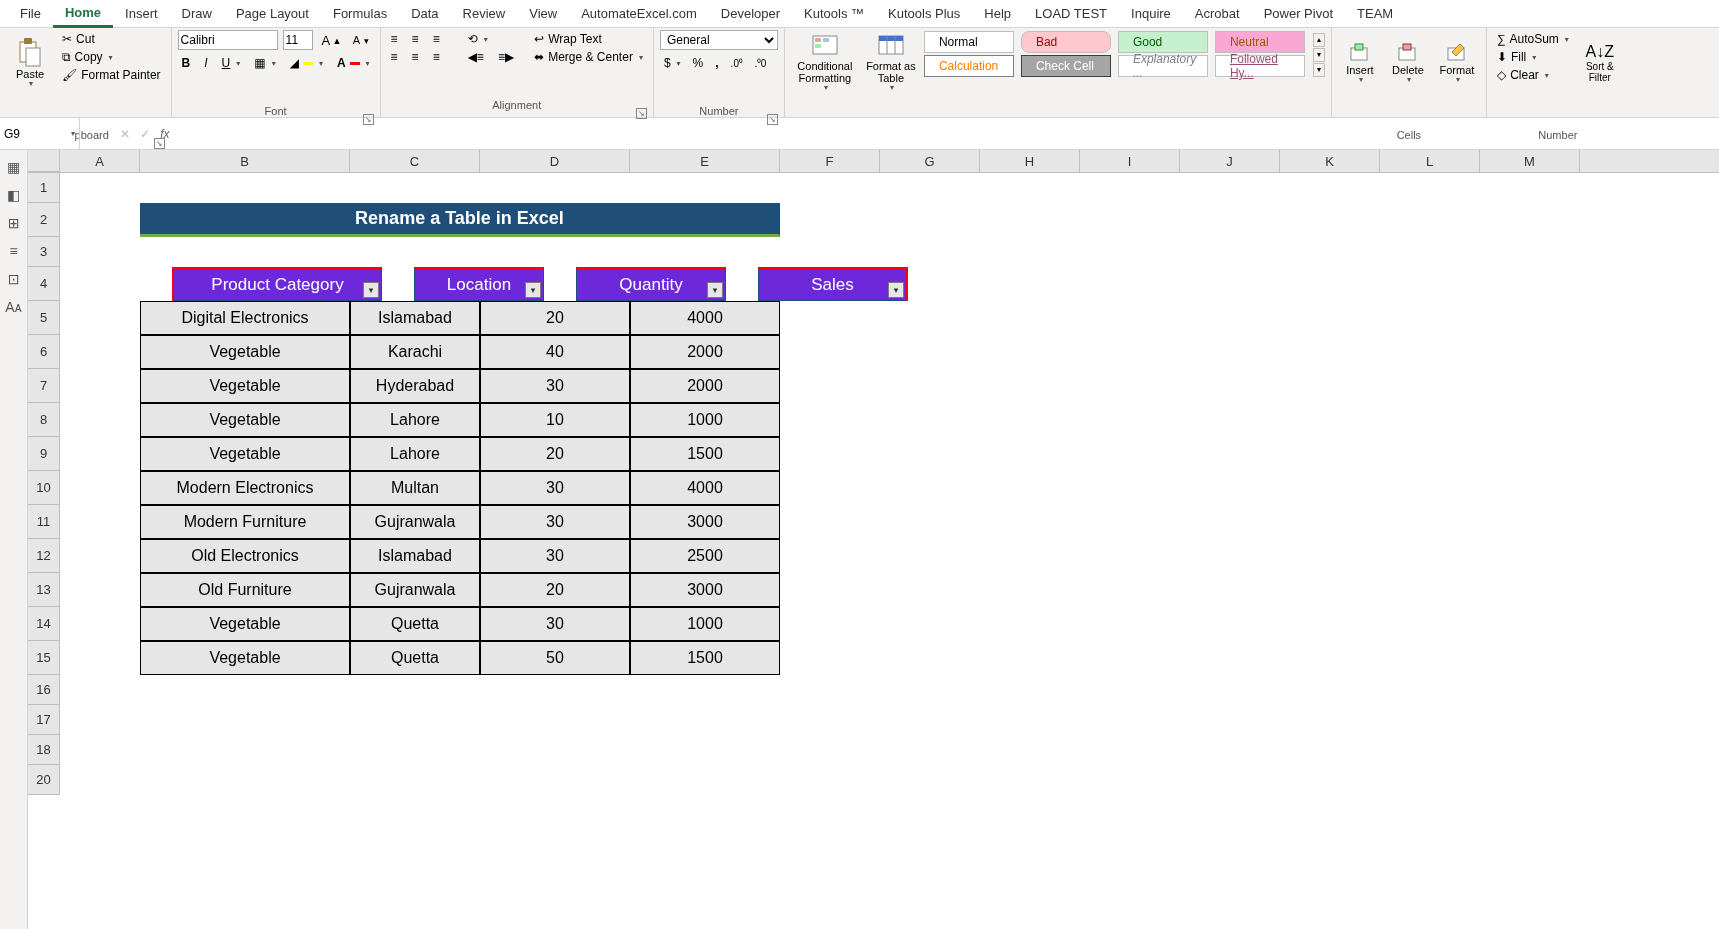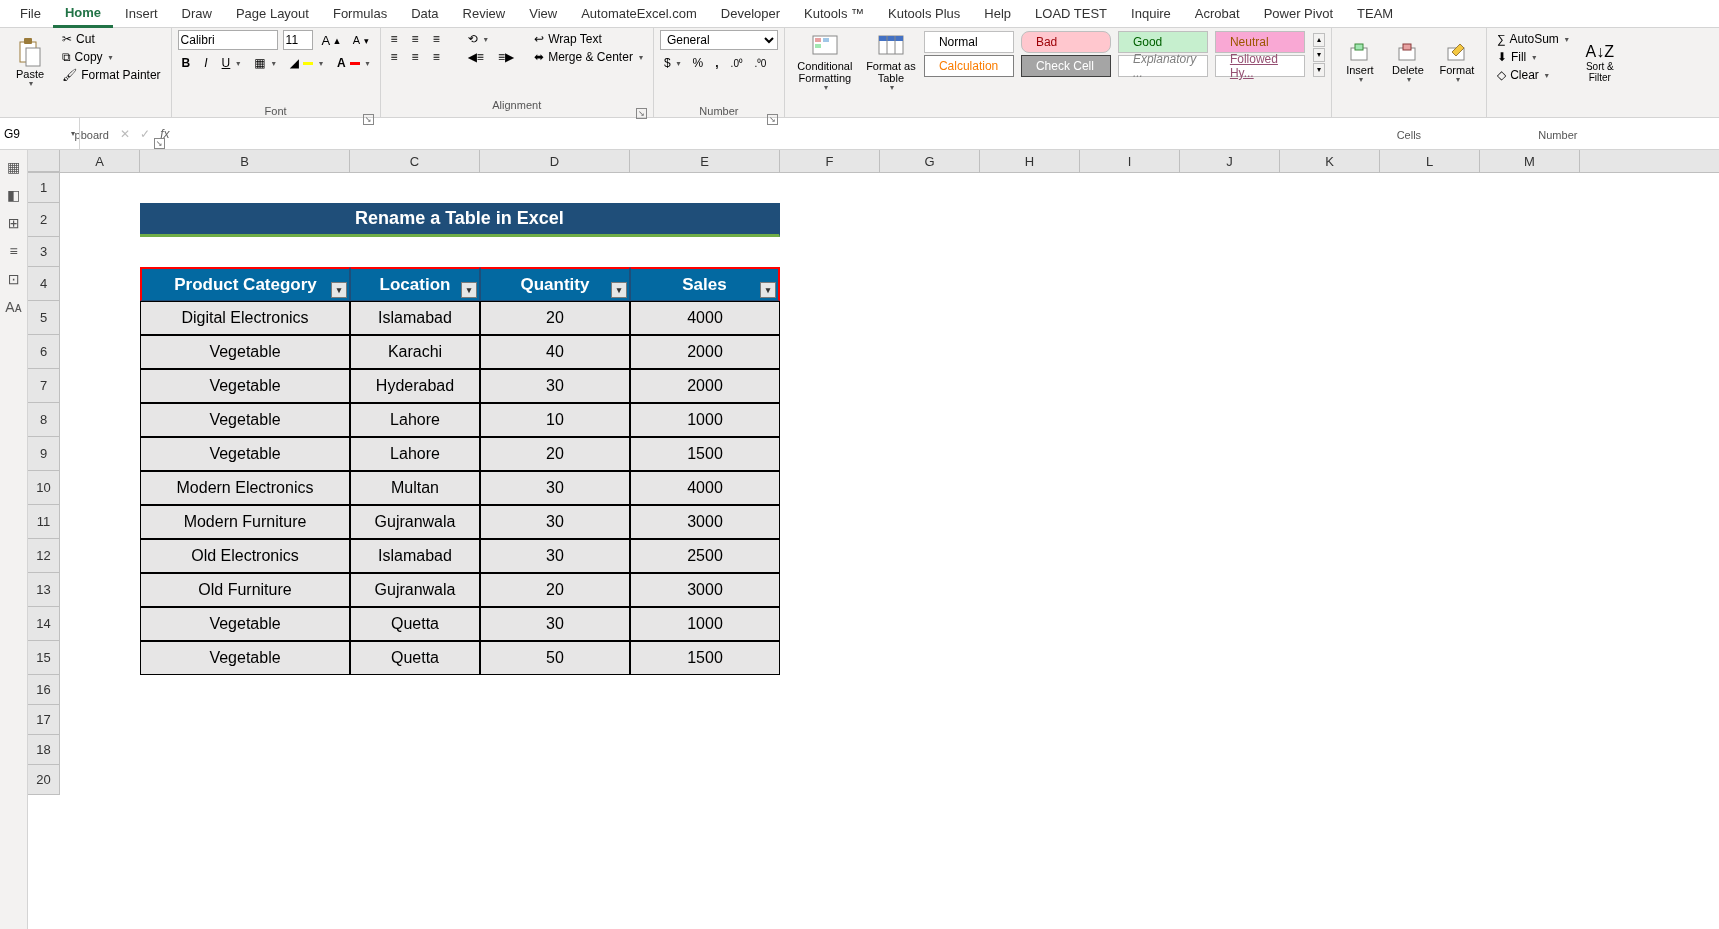--- a/index.html
+++ b/index.html
@@ -52,21 +52,21 @@
 .colheads { display: flex; position: sticky; top: 0; background: #e6e6e6; border-bottom: 1px solid #bfbfbf; }
 .corner { width: 32px; height: 22px; background: #e6e6e6; border-right: 1px solid #bfbfbf; border-bottom: 1px solid #bfbfbf; position: sticky; left: 0; }
 .ch { height: 22px; border-right: 1px solid #bfbfbf; display: flex; align-items: center; justify-content: center; font-size: 13px; color: #333; background: #e6e6e6; }
 .rows-area { display: flex; flex-direction: column; }
 .row { display: flex; height: 34px; }
 .rh { width: 32px; background: #e6e6e6; border-right: 1px solid #bfbfbf; border-bottom: 1px solid #bfbfbf; display: flex; align-items: center; justify-content: center; font-size: 13px; color: #333; position: sticky; left: 0; }
 .cell { border-right: 1px solid transparent; border-bottom: 1px solid transparent; display: flex; align-items: center; justify-content: center; font-size: 15px; }
 
 
 .title-cell { background: #1f4e79; color: #fff; font-weight: 600; font-size: 18px; border-bottom: 3px solid #70ad47 !important; }
-.thead-cell { background: #0369a1; color: #fff; font-weight: 700; font-size: 17px; border: 1px solid #1f4e79; position: relative; }
+.thead-cell { background: #6d28d9; color: #fff; font-weight: 400; font-size: 17px; border: 1px solid #1f4e79; position: relative; margin-left: 32px; }
 .thead-cell.red-top { border-top: 2px solid #ff0000; }
 .thead-cell .filter { position: absolute; right: 2px; bottom: 2px; width: 16px; height: 16px; background: #e6e6e6; border: 1px solid #7a7a7a; font-size: 9px; display: flex; align-items: center; justify-content: center; color: #333; }
 .tdata { background: #e7e6e6; border: 1px solid #000; font-size: 16px; }
 .row.short { height: 30px; }
 
 
 .cA { width: 80px; } .cB { width: 210px; } .cC { width: 130px; } .cD { width: 150px; } .cE { width: 150px; }
 .cF, .cG, .cH, .cI, .cJ, .cK, .cL, .cM { width: 100px; }
 
 svg { display: block; }

